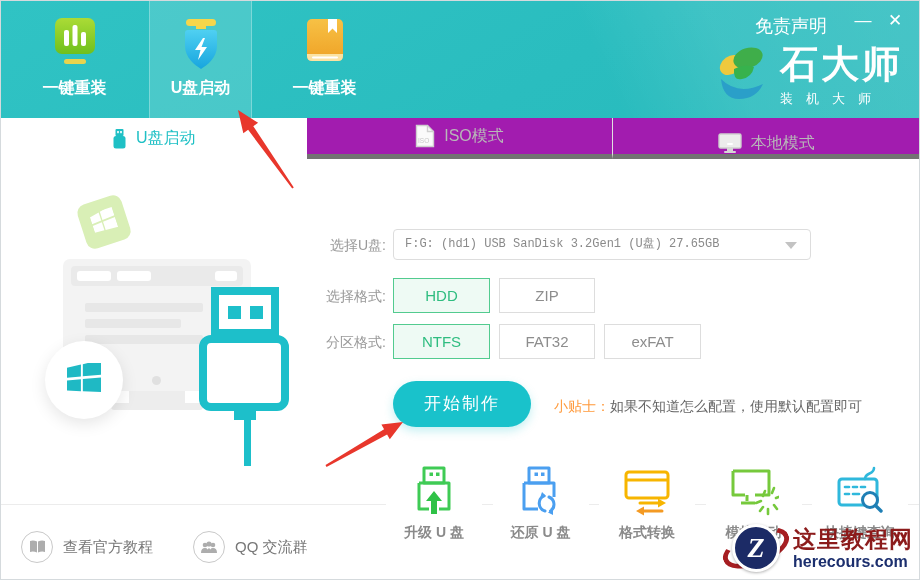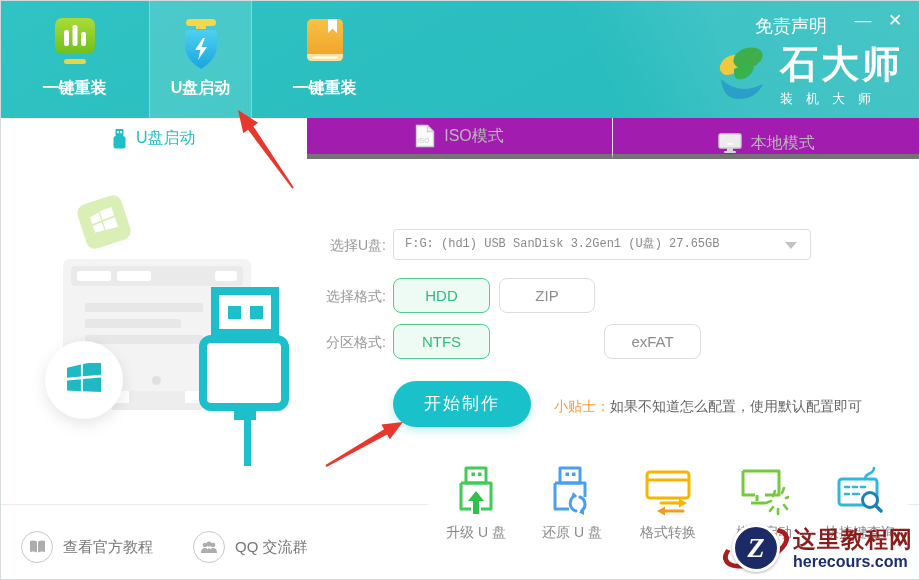--- a/index.html
+++ b/index.html
@@ -68,38 +68,38 @@
   .plug-neck{ position:absolute; left:233px; top:250px; width:22px; height:11px; background:#1dbfca;}
   .plug-cable{ position:absolute; left:243px; top:261px; width:7px; height:46px; background:#1dbfca;}
   
   .f-label{ position:absolute; left:290px; width:95px; text-align:right; color:#999; font-size:14px; z-index:2;}
   .dropdown{ position:absolute; left:392px; top:228px; width:418px; height:31px;
     border:1px solid #ddd; border-radius:4px; background:#fff; cursor:pointer; z-index:2;}
   .dropdown .val{ display:block; line-height:29px; padding-left:11px; color:#8a8a8a; font-size:12px;
     font-family:"Liberation Mono","DejaVu Sans Mono",monospace; white-space:nowrap; overflow:hidden;}
   .dropdown .caret{ position:absolute; right:13px; top:12px; width:0; height:0;
     border-left:6px solid transparent; border-right:6px solid transparent; border-top:7px solid #c3c3c3;}
-  .opt-btn{ position:absolute; height:35px; border:1px solid #ddd; border-radius:8px; background:#fff;
+  .opt-btn{ position:absolute; height:35px; border:1px solid #ddd; border-radius:0; background:#fff;
     color:#8d8d8d; font-size:15px; text-align:center; line-height:33px; cursor:pointer; z-index:2;}
   .opt-btn.sel{ border-color:#52cb8f; color:#2fbd80; background:#eefaf4;}
   .start-btn{ position:absolute; left:392px; top:380px; width:138px; height:46px; border-radius:23px;
     background:#19c2cb; color:#fff; font-size:17px; letter-spacing:2px; text-align:center; line-height:46px;
     cursor:pointer; z-index:2; box-shadow:0 4px 10px rgba(25,194,203,.25);}
   .tip{ position:absolute; left:553px; top:397px; font-size:14px; z-index:2; white-space:nowrap;}
   .tip .pfx{ color:#ff9a3c; }
   .tip .txt{ color:#666; }
   
   .footer{ position:absolute; left:0; bottom:0; width:100%; height:75px;
     border-top:1px solid #ececec; background:#fff; z-index:1;}
   .f-link{ position:absolute; bottom:16px; display:flex; align-items:center; cursor:pointer; z-index:2;}
   .f-link .circ{ width:32px; height:32px; border:1px solid #c9c9c9; border-radius:50%;
     display:flex; align-items:center; justify-content:center;}
   .f-link .lab{ margin-left:10px; color:#777; font-size:15px; white-space:nowrap;}
   .tools{ position:absolute; left:385px; top:464px; width:522px; height:88px;
-    display:flex; justify-content:flex-end; z-index:2;}
+    display:flex; justify-content:space-between; z-index:2;font-weight:bold;}
   .tool{ width:96px; display:flex; flex-direction:column; align-items:center; cursor:pointer; background:#fff;}
   .tool .t-ico{ width:50px; height:52px; }
   .tool .t-lab{ margin-top:7px; color:#8a8a8a; font-size:14px; white-space:nowrap;}
   
   .watermark{ position:absolute; right:6px; bottom:2px; display:flex; align-items:center; z-index:6;}
   .wm-ball{ position:relative; width:58px; height:58px; margin-right:8px;}
   .wm-circle{ position:absolute; left:5px; top:5px; width:48px; height:48px; border-radius:50%;
     background:#1c2b66; border:3px solid #fff; display:flex; align-items:center; justify-content:center;
     box-shadow:0 1px 3px rgba(0,0,0,.3);}
   .wm-z{ color:#fff; font-size:28px; font-weight:bold; font-style:italic;
@@ -261,20 +261,21 @@
     <span class="val">F:G: (hd1)  USB SanDisk 3.2Gen1 (U盘) 27.65GB</span>
     <span class="caret"></span>
   </div>
 
   <span class="f-label" style="top:287px">选择格式:</span>
   <div class="opt-btn sel" style="left:392px;top:277px;width:97px">HDD</div>
   <div class="opt-btn" style="left:498px;top:277px;width:96px">ZIP</div>
 
   <span class="f-label" style="top:333px">分区格式:</span>
   <div class="opt-btn sel" style="left:392px;top:323px;width:97px">NTFS</div>
+  <div class="opt-btn" style="left:498px;top:323px;width:96px">FAT32</div>
   <div class="opt-btn" style="left:603px;top:323px;width:97px">exFAT</div>
 
   <div class="start-btn">开始制作</div>
   <div class="tip">
     <span class="pfx">小贴士：</span><span class="txt">如果不知道怎么配置，使用默认配置即可</span>
   </div>
 
   <div class="footer"></div>
 
   <div class="f-link" style="left:192px">

